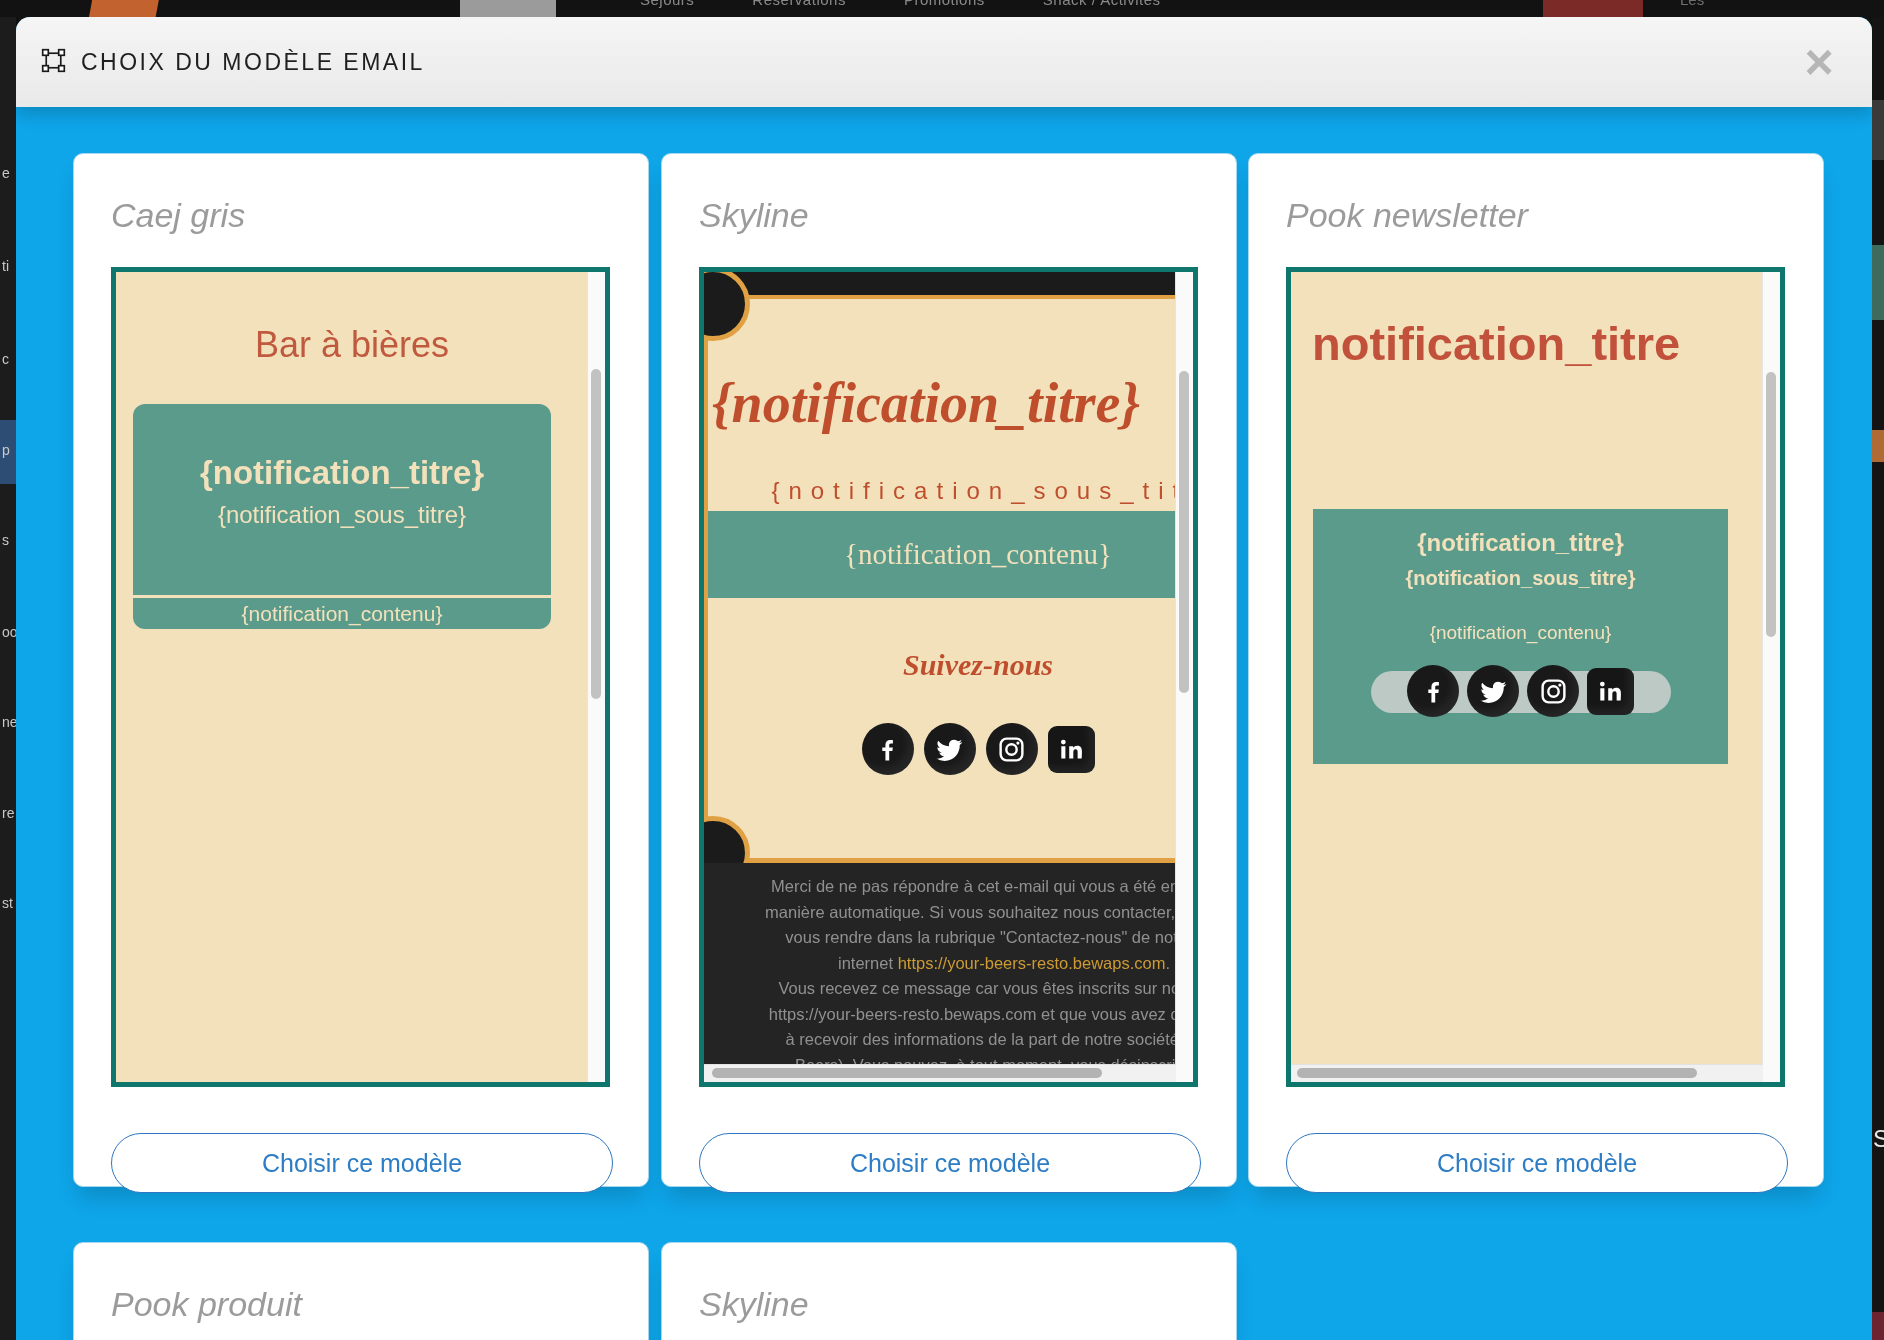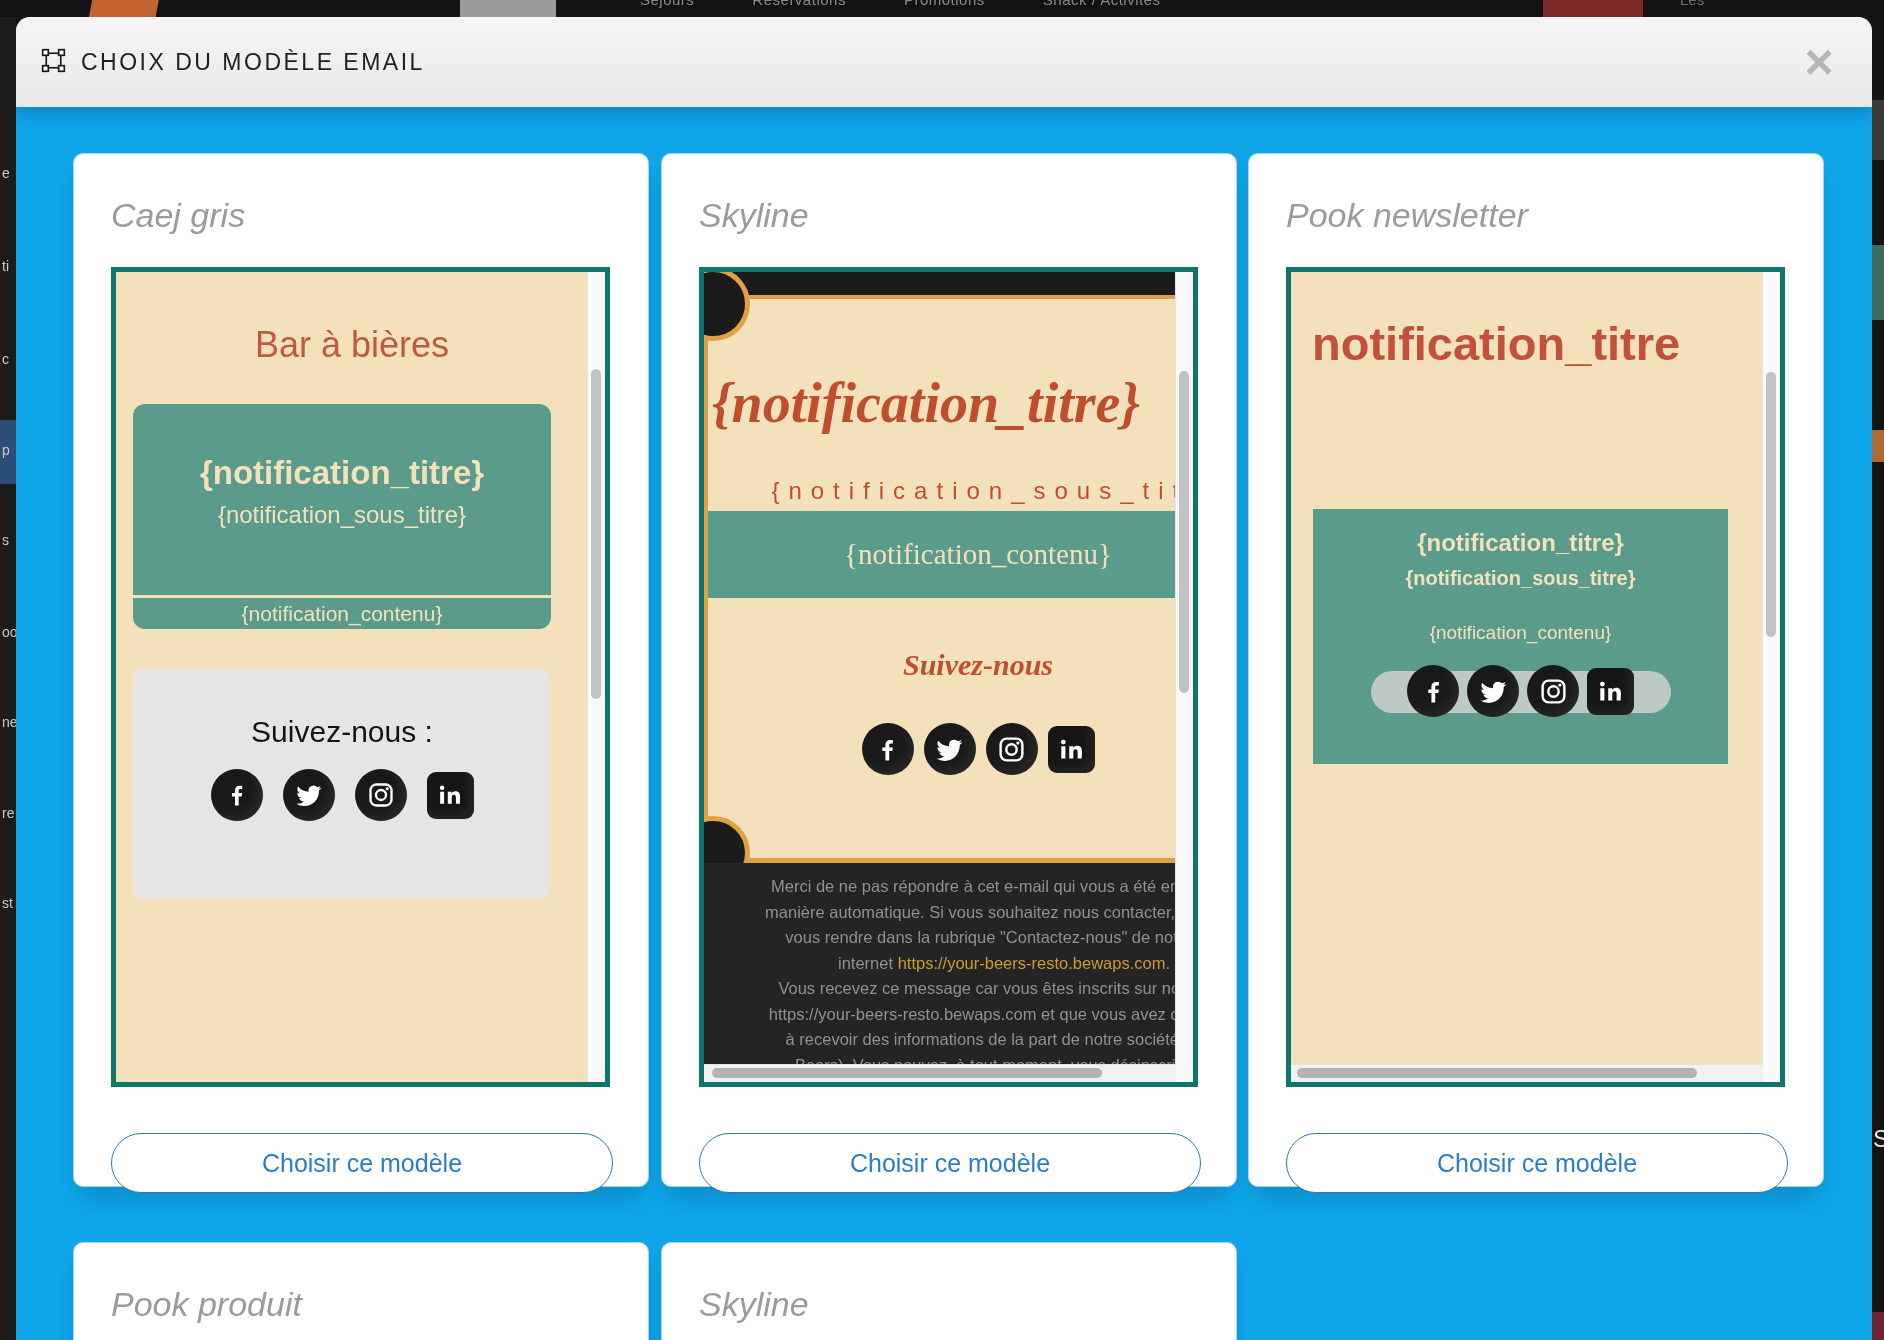--- a/index.html
+++ b/index.html
@@ -170,47 +170,20 @@
     <div class="preview">
       <div class="email">
         <div class="t1-brand">Bar à bières</div>
 
         <div class="t1-main">
           <div class="a">{notification_titre}</div>
           <div class="b">{notification_sous_titre}</div>
         </div>
         <div class="t1-contenu">{notification_contenu}</div>
 
-        <div class="t1-gray">
-          <div class="follow">Suivez-nous :</div>
-          <div class="icons-row">
-            <span class="sicon">
-              <svg width="28" height="28" viewBox="0 0 24 24">
-                  <path fill="#fff" d="M13.4 21v-7.7h2.6l.4-3h-3V8.4c0-.87.24-1.46 1.49-1.46h1.59V4.25c-.28-.04-1.22-.12-2.32-.12-2.3 0-3.87 1.4-3.87 3.98v2.22H7.7v3h2.59V21z"></path>
-                </svg>
-            </span>
-            <span class="sicon">
-              <svg width="28" height="28" viewBox="0 0 24 24">
-                  <path fill="#fff" d="M22.5 5.9c-.8.35-1.6.58-2.5.7a4.3 4.3 0 0 0 1.9-2.4c-.85.5-1.8.87-2.8 1.07a4.4 4.4 0 0 0-7.6 3 4.5 4.5 0 0 0 .12 1A12.5 12.5 0 0 1 2.6 4.7a4.4 4.4 0 0 0 1.37 5.9 4.4 4.4 0 0 1-2-.55v.06a4.4 4.4 0 0 0 3.55 4.33c-.65.18-1.34.2-2 .08a4.4 4.4 0 0 0 4.13 3.06A8.9 8.9 0 0 1 1.1 19.5a12.5 12.5 0 0 0 6.77 2c8.14 0 12.6-6.75 12.6-12.6v-.57a9 9 0 0 0 2.2-2.3z"></path>
-                </svg>
-            </span>
-            <span class="sicon">
-              <svg width="28" height="28" viewBox="0 0 24 24">
-                <rect x="3" y="3" width="18" height="18" rx="5" fill="none" stroke="#fff" stroke-width="2"></rect>
-                <circle cx="12" cy="12" r="4.3" fill="none" stroke="#fff" stroke-width="2"></circle>
-                <circle cx="17.3" cy="6.7" r="1.3" fill="#fff"></circle>
-              </svg>
-            </span>
-            <span class="sicon sq">
-              <svg width="28" height="28" viewBox="0 0 24 24">
-                  <path fill="#fff" d="M6.94 19.5H3.56V9.24h3.38zM5.25 7.8a1.96 1.96 0 1 1 0-3.92 1.96 1.96 0 0 1 0 3.92zM20.44 19.5h-3.37v-5c0-1.19-.02-2.72-1.66-2.72-1.66 0-1.91 1.3-1.91 2.63v5.09h-3.38V9.24h3.24v1.4h.05c.45-.85 1.55-1.75 3.19-1.75 3.42 0 4.05 2.25 4.05 5.17z"></path>
-                </svg>
-            </span>
-          </div>
-        </div>
 
       </div>
       <div class="vsb">
           <div class="thumb" style="top:97px;height:330px;"></div>
         </div>
     </div>
 
     <div class="choose-btn">Choisir ce modèle</div>
   </div>
 

